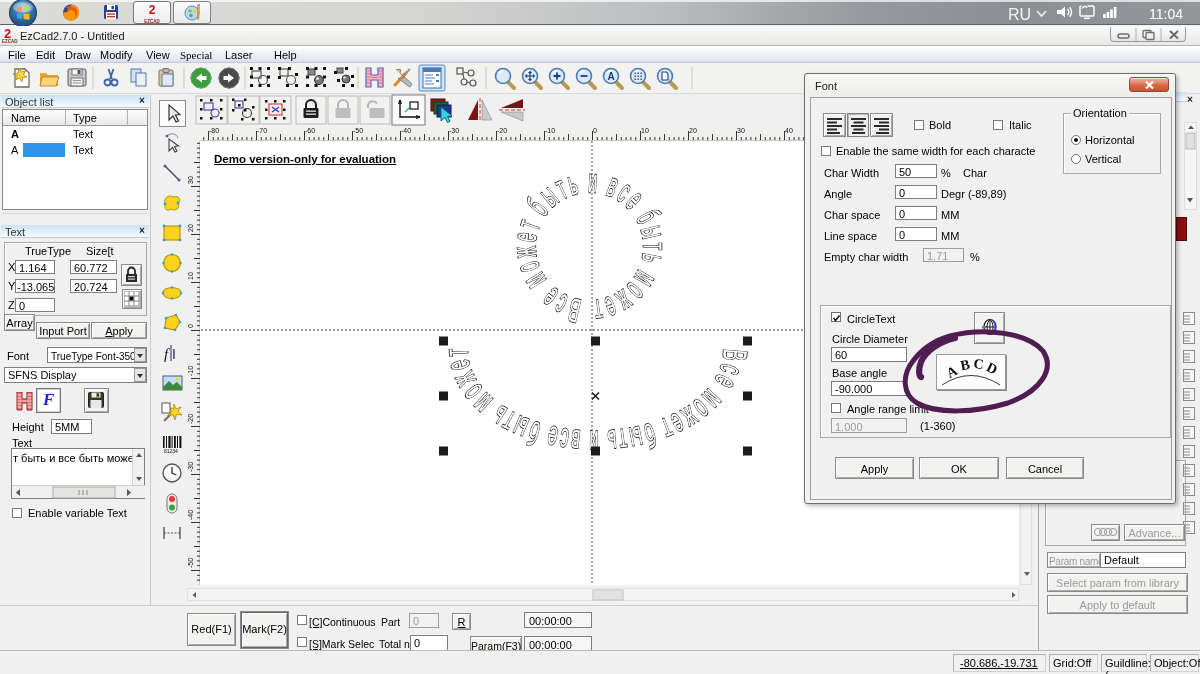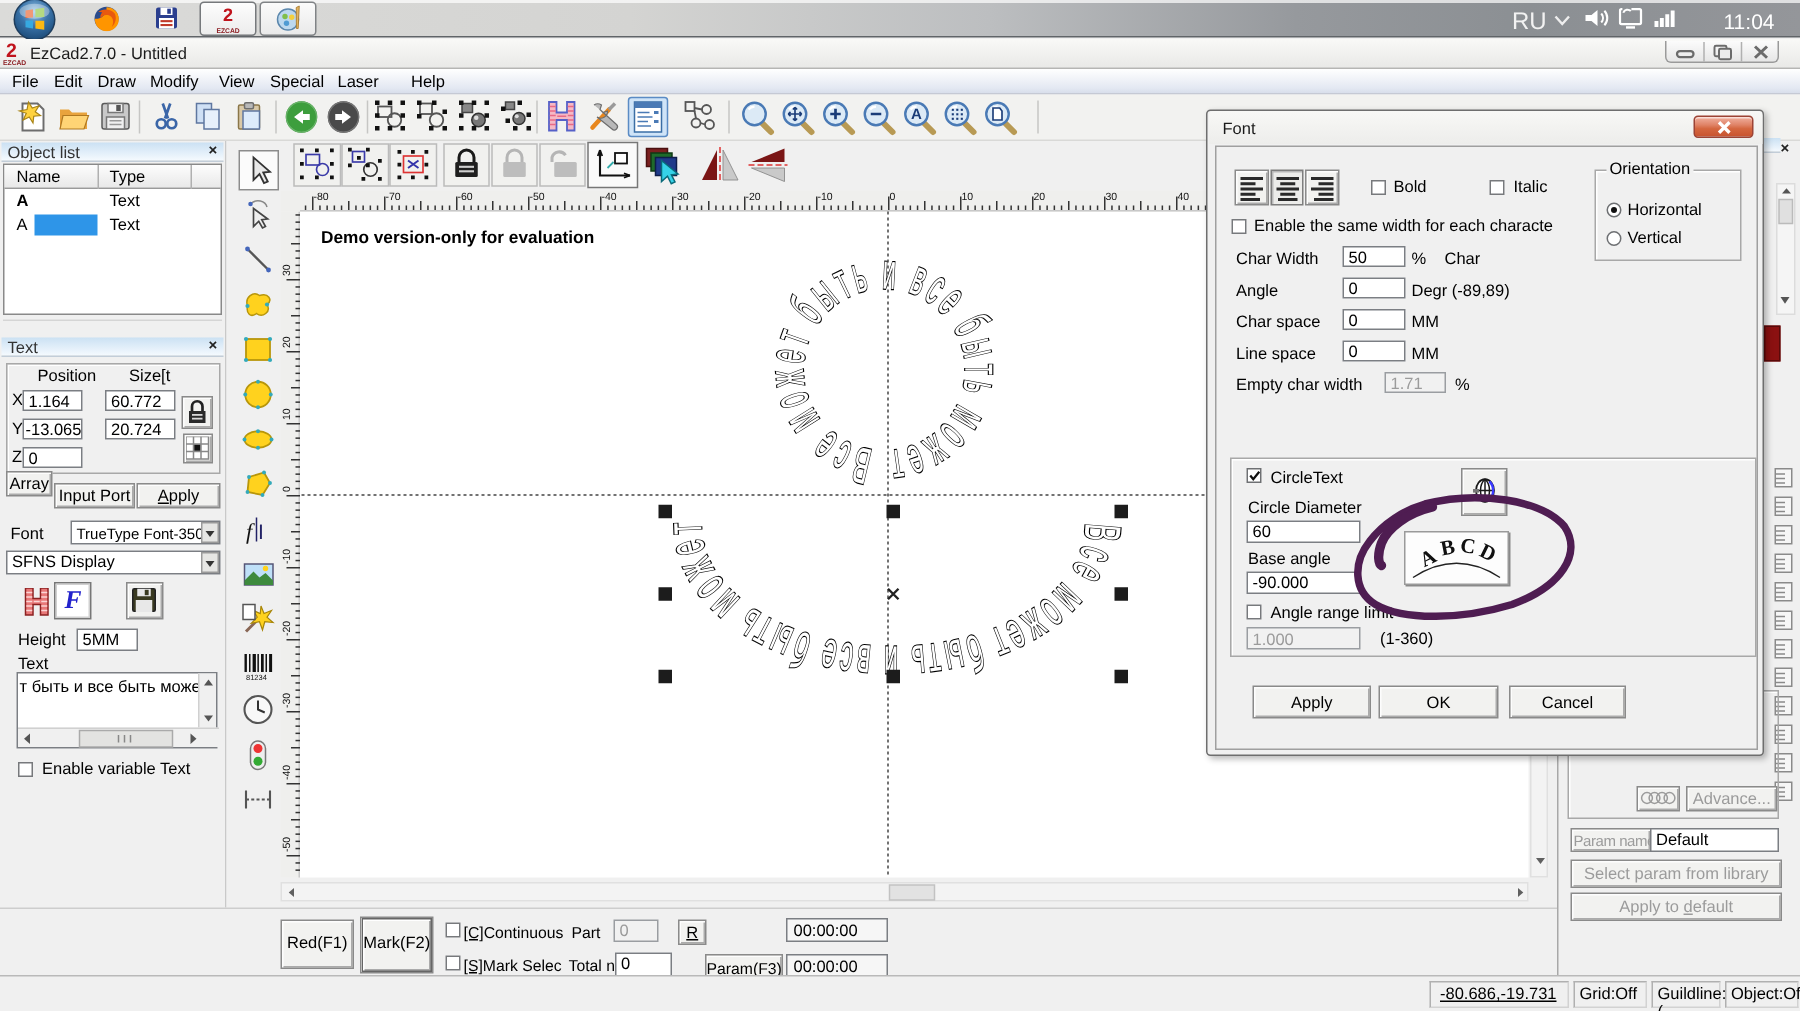--- a/index.html
+++ b/index.html
@@ -108,21 +108,21 @@
     </svg>
   </div>
 </div>
 
 <div class="abs" style="left:0;top:46px;width:1200px;height:17px;background:linear-gradient(180deg,#ffffff,#e3e8f2 80%,#d8deeb);border-bottom:1px solid #c5c9d4;">
   <div class="abs" style="left:8px;top:3px;">File</div>
   <div class="abs" style="left:36px;top:3px;">Edit</div>
   <div class="abs" style="left:65px;top:3px;">Draw</div>
   <div class="abs" style="left:100px;top:3px;">Modify</div>
   <div class="abs" style="left:146px;top:3px;">View</div>
-  <div class="abs" style="left:180px;top:3px;">Special</div>
+  <div class="abs" style="left:180px;top:3px;font-family:Liberation Serif, serif;">Special</div>
   <div class="abs" style="left:225px;top:3px;">Laser</div>
   <div class="abs" style="left:261px;top:3px;padding-left:13px;">Help</div>
 </div>
 
 <div class="abs" style="left:0;top:63px;width:1200px;height:31px;background:#f2f2f0;border-bottom:1px solid #d9d9d7;">
 <svg class="abs" style="left:0;top:0" width="1200" height="30">
 
   <g stroke="#c6c6c4">
         <line x1="93" y1="4" x2="93" y2="26"></line>
         <line x1="184" y1="4" x2="184" y2="26"></line>
@@ -362,21 +362,21 @@
     </div>
   </div>
   <div class="abs" style="left:2px;top:119px;width:146px;height:5px;border-top:1px solid #d5d5d5;"></div>
 
   <div class="abs hdr" style="left:1px;top:131px;width:148px;height:13px;">
     <span style="position:absolute;left:4px;top:1px;color:#333;">Text</span>
     <span style="position:absolute;left:138px;top:0px;font-weight:bold;font-size:10px;color:#222;">×</span>
   </div>
 
   <div class="abs gbox" style="left:4px;top:148px;width:143px;height:74px;background:#f0f0f0;"></div>
-  <span class="abs" style="left:25px;top:151px;">Position</span>
+  <span class="abs" style="left:25px;top:151px;">TrueType</span>
   <span class="abs" style="left:86px;top:151px;">Size[t</span>
   <span class="abs" style="left:8px;top:167px;">X</span>
   <div class="abs fld" style="left:15px;top:166px;width:40px;height:14px;">1.164</div>
   <div class="abs fld" style="left:70px;top:166px;width:47px;height:14px;">60.772</div>
   <span class="abs" style="left:8px;top:186px;">Y</span>
   <div class="abs fld" style="left:15px;top:185px;width:40px;height:14px;padding-left:1px;">-13.065</div>
   <div class="abs fld" style="left:70px;top:185px;width:47px;height:14px;">20.724</div>
   <span class="abs" style="left:8px;top:205px;">Z</span>
   <div class="abs fld" style="left:15px;top:204px;width:40px;height:14px;">0</div>
 
@@ -600,21 +600,21 @@
   </div>
 
 <div class="abs" style="left:187px;top:94px;width:851px;height:556px;background:#f0f0f0;">
 
   <div class="abs" style="left:13px;top:47px;width:819px;height:444px;background:#fff;"></div>
 
   <div class="abs" style="left:13px;top:33px;width:819px;height:14px;background:#efefed;border-bottom:1px solid #c8c8c8;"></div>
   <div class="abs" style="left:0px;top:47px;width:13px;height:444px;background:#efefed;border-right:1px solid #c8c8c8;"></div>
   <div class="abs" style="left:0px;top:33px;width:13px;height:14px;background:#efefed;"></div>
 
-  <div class="abs" style="left:27px;top:59px;font-weight:bold;font-size:11.5px;">Demo version-only for evaluation</div>
+  <div class="abs" style="left:27px;top:59px;font-weight:bold;font-size:11.5px;text-decoration:underline;">Demo version-only for evaluation</div>
 
   <div class="abs" style="left:0;top:494px;width:832px;height:13px;background:#f3f3f3;border:1px solid #e0e0e0;">
     <svg width="832" height="13">
       <path d="M8 3 L4.5 6 L8 9z" fill="#606060"></path>
       <rect x="405" y="1" width="30" height="10" fill="#e2e2e2" stroke="#c2c2c2"></rect>
       <path d="M824 3 L827.5 6 L824 9z" fill="#606060"></path>
     </svg>
   </div>
 
   <div class="abs" style="left:833px;top:47px;width:12px;height:444px;background:#f3f3f3;border:1px solid #e0e0e0;">

